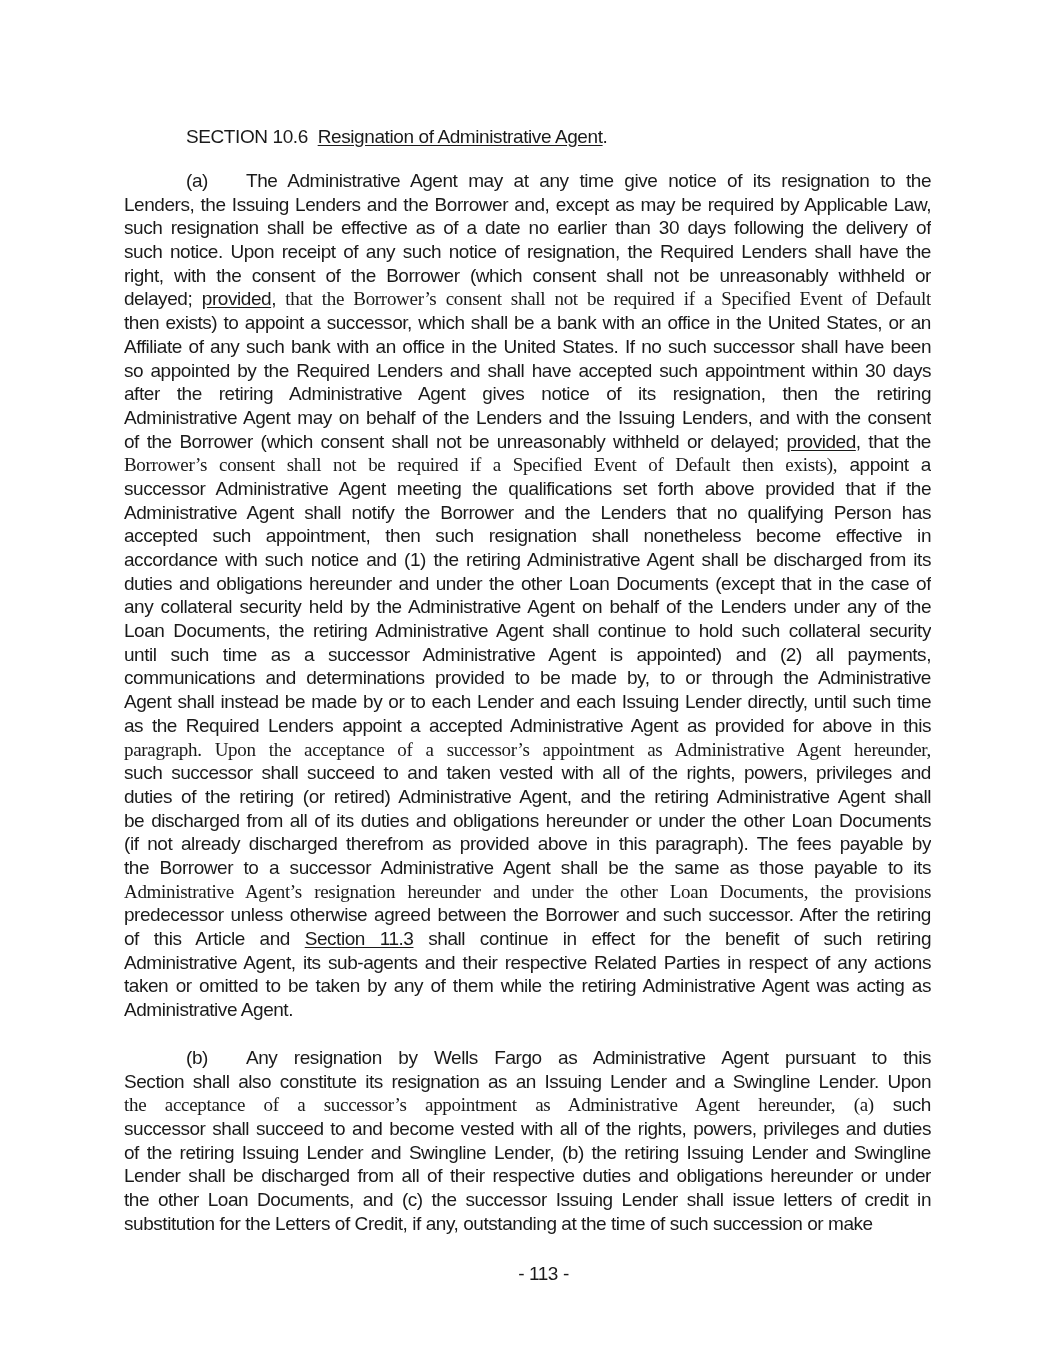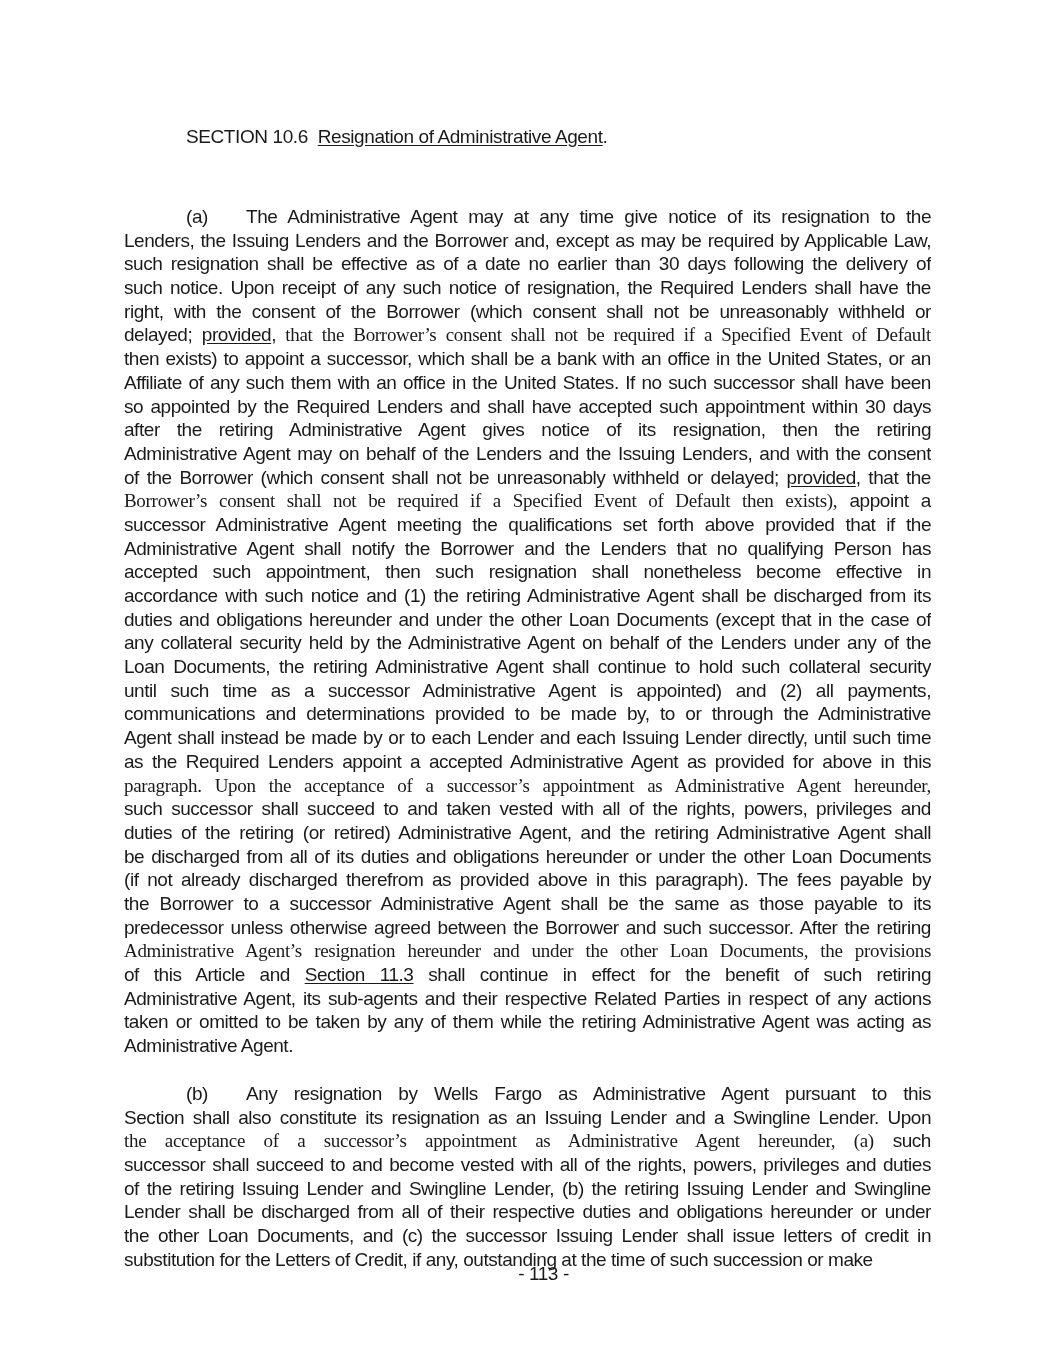--- a/index.html
+++ b/index.html
@@ -50,21 +50,20 @@
     white-space: nowrap;
     text-align: justify;
     text-align-last: justify;
     overflow: hidden;
   }
   .line.last {
     text-align-last: left;
   }
   .line.indent {
     padding-left: 62px;
-    margin-top: 36px;
   }
   .serif {
     font-family: "Liberation Serif", "DejaVu Serif", serif;
     font-size: 19px;
     letter-spacing: -0.3px;
     margin-top: 8px;
   }
   .u {
     text-decoration: underline;
     text-underline-offset: 2px;
@@ -93,21 +92,21 @@
   </div>
 
   <div class="para" id="para-a" style="top:169px;">
       <span class="line indent"><span class="tab">(a)</span>The Administrative Agent may at any time give notice of its resignation to the</span>
       <span class="line">Lenders, the Issuing Lenders and the Borrower and, except as may be required by Applicable Law,</span>
       <span class="line">such resignation shall be effective as of a date no earlier than 30 days following the delivery of</span>
       <span class="line">such notice.  Upon receipt of any such notice of resignation, the Required Lenders shall have the</span>
       <span class="line">right, with the consent of the Borrower (which consent shall not be unreasonably withheld or</span>
       <span class="line">delayed; <span class="u">provided</span>,<span class="serif"> that the Borrower’s consent shall not be required if a Specified Event of Default</span></span>
       <span class="line">then exists) to appoint a successor, which shall be a bank with an office in the United States, or an</span>
-      <span class="line">Affiliate of any such them with an office in the United States.  If no such successor shall have been</span>
+      <span class="line">Affiliate of any such bank with an office in the United States.  If no such successor shall have been</span>
       <span class="line">so appointed by the Required Lenders and shall have accepted such appointment within 30 days</span>
       <span class="line">after the retiring Administrative Agent gives notice of its resignation, then the retiring</span>
       <span class="line">Administrative Agent may on behalf of the Lenders and the Issuing Lenders, and with the consent</span>
       <span class="line">of the Borrower (which consent shall not be unreasonably withheld or delayed; <span class="u">provided</span>, that the</span>
       <span class="line"><span class="serif">Borrower’s consent shall not be required if a Specified Event of Default then exists),</span> appoint a</span>
       <span class="line">successor Administrative Agent meeting the qualifications set forth above provided that if the</span>
       <span class="line">Administrative Agent shall notify the Borrower and the Lenders that no qualifying Person has</span>
       <span class="line">accepted such appointment, then such resignation shall nonetheless become effective in</span>
       <span class="line">accordance with such notice and (1) the retiring Administrative Agent shall be discharged from its</span>
       <span class="line">duties and obligations hereunder and under the other Loan Documents (except that in the case of</span>
@@ -116,22 +115,22 @@
       <span class="line">until such time as a successor Administrative Agent is appointed) and (2) all payments,</span>
       <span class="line">communications and determinations provided to be made by, to or through the Administrative</span>
       <span class="line">Agent shall instead be made by or to each Lender and each Issuing Lender directly, until such time</span>
       <span class="line">as the Required Lenders appoint a accepted Administrative Agent as provided for above in this</span>
       <span class="line"><span class="serif">paragraph.  Upon the acceptance of a successor’s appointment as Administrative Agent hereunder,</span></span>
       <span class="line">such successor shall succeed to and taken vested with all of the rights, powers, privileges and</span>
       <span class="line">duties of the retiring (or retired) Administrative Agent, and the retiring Administrative Agent shall</span>
       <span class="line">be discharged from all of its duties and obligations hereunder or under the other Loan Documents</span>
       <span class="line">(if not already discharged therefrom as provided above in this paragraph).  The fees payable by</span>
       <span class="line">the Borrower to a successor Administrative Agent shall be the same as those payable to its</span>
+      <span class="line"><span class="serif">Administrative Agent’s resignation hereunder and under the other Loan Documents, the provisions</span></span>
       <span class="line">predecessor unless otherwise agreed between the Borrower and such successor.  After the retiring</span>
-      <span class="line"><span class="serif">Administrative Agent’s resignation hereunder and under the other Loan Documents, the provisions</span></span>
       <span class="line">of this Article and <span class="u">Section 11.3</span> shall continue in effect for the benefit of such retiring</span>
       <span class="line">Administrative Agent, its sub-agents and their respective Related Parties in respect of any actions</span>
       <span class="line">taken or omitted to be taken by any of them while the retiring Administrative Agent was acting as</span>
       <span class="line last">Administrative Agent.</span>
     </div>
 
   <div class="para" id="para-b" style="top:1046px;">
       <span class="line indent"><span class="tab">(b)</span>Any resignation by Wells Fargo as Administrative Agent pursuant to this</span>
       <span class="line">Section shall also constitute its resignation as an Issuing Lender and a Swingline Lender.  Upon</span>
       <span class="line"><span class="serif">the acceptance of a successor’s appointment as Administrative Agent hereunder, (a)</span> such</span>

